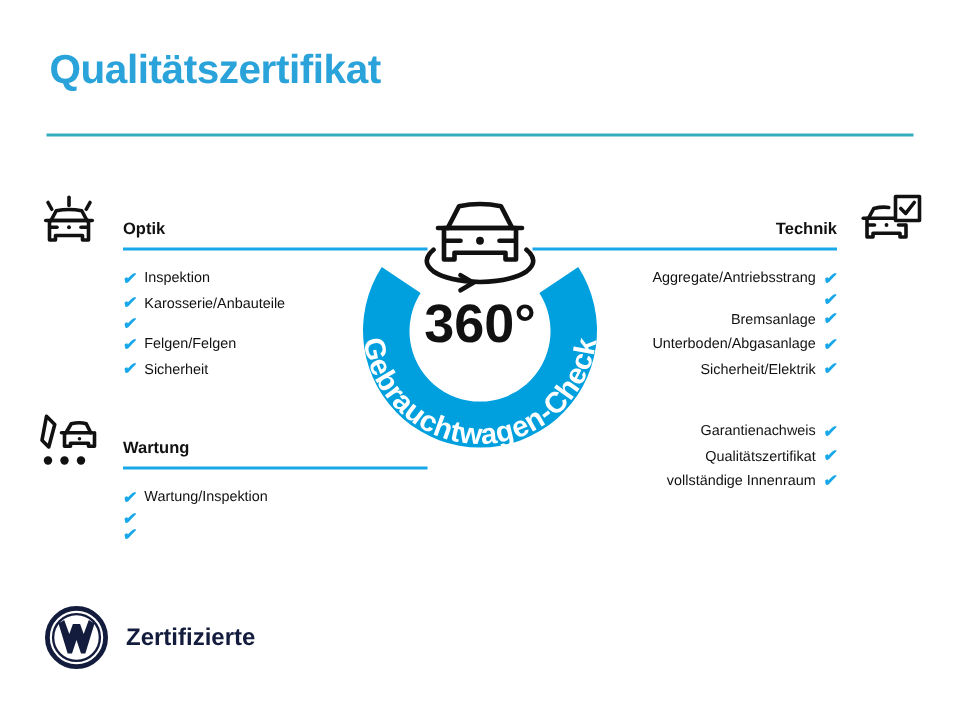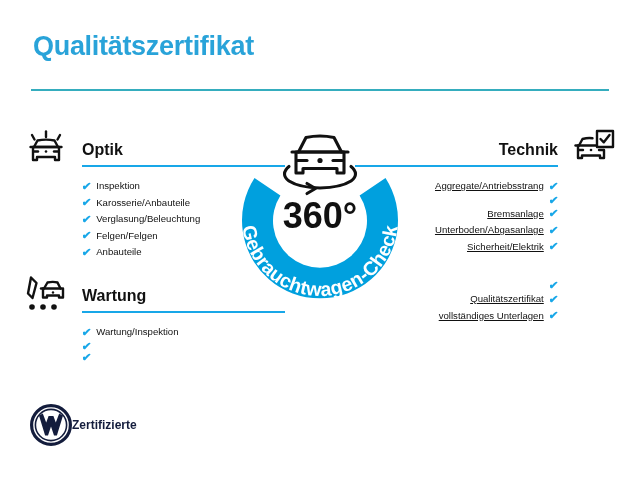--- a/index.html
+++ b/index.html
@@ -55,21 +55,21 @@
     top: 0;
     width: 48px;
     height: 44px;
   }
   .quad.left .icon-box  { left: 0px; }
   .quad.right .icon-box { right: 0px; }
 
   .quad .sec-title {
     position: absolute;
     bottom: 11px;
-    font-size: 16px;
+    font-size: 11px;
     font-weight: bold;
     color: #111111;
     white-space: nowrap;
   }
   .quad.left .sec-title  { left: 60px; }
   .quad.right .sec-title { right: 60px; }
 
   .quad .sec-rule {
     position: absolute;
     bottom: 3px;
@@ -99,21 +99,21 @@
   .check {
     color: #18A7E8;
     font-size: 11px;
     font-weight: bold;
     line-height: 1;
     display: inline-block;
     transform: skewX(-7deg);
   }
   .quad.left .check  { margin-right: 5px; }
   .quad.right .check { margin-left: 5px; order: 2; }
-  .quad.right .li-label { order: 1; text-decoration: underline; }
+  .quad.right .li-label { order: 1; }
 
   
   #badge {
     position: absolute;
     left: 222px;
     top: 110px;
     width: 196px;
     height: 205px;
   }
   #badge svg { display: block; }
@@ -121,22 +121,22 @@
   
   #footer-logo {
     position: absolute;
     left: 30px;
     top: 404px;
     display: flex;
     align-items: center;
   }
   #footer-logo .vw-mark { width: 42px; height: 42px; }
   #footer-logo .logo-text {
-    margin-left: 0;
-    font-size: 12px;
+    margin-left: 12px;
+    font-size: 16px;
     font-weight: bold;
     line-height: 17px;
     color: #131C3C;
     white-space: nowrap;
   }
 </style>
 </head>
 <body>
 
 <div id="page-title">Qualitätszertifikat</div>
@@ -166,29 +166,28 @@
     <li>
         <span class="check">✔</span>
         <span class="li-label">Inspektion</span>
       </li>
     <li>
         <span class="check">✔</span>
         <span class="li-label">Karosserie/Anbauteile</span>
       </li>
     <li>
         <span class="check">✔</span>
-        <span class="li-label">Verglasung/Beleuchtung</span>
       </li>
     <li>
         <span class="check">✔</span>
         <span class="li-label">Felgen/Felgen</span>
       </li>
     <li>
         <span class="check">✔</span>
-        <span class="li-label">Anbauteile</span>
+        <span class="li-label">Sicherheit</span>
       </li>
   </ul>
 </div>
 
 <div class="quad right row1">
   <div class="quad-head">
     <div class="icon-box">
       <svg viewBox="0 0 48 44" width="48" height="44">
         <g fill="none" stroke="#111111" stroke-width="2.4" stroke-linecap="round" stroke-linejoin="round">
           <path d="M5.5 19.5 L26 19.5"></path>
@@ -257,28 +256,29 @@
       </li>
     <li>
         <span class="check">✔</span>
       </li>
   </ul>
 </div>
 
 <div class="quad right row2">
   <ul>
     <li>
+        <span class="li-label">Garantienachweis</span>
         <span class="check">✔</span>
       </li>
     <li>
         <span class="li-label">Qualitätszertifikat</span>
         <span class="check">✔</span>
       </li>
     <li>
-        <span class="li-label">vollständiges Unterlagen</span>
+        <span class="li-label">vollständige Innenraum</span>
         <span class="check">✔</span>
       </li>
   </ul>
 </div>
 
 <div id="badge">
   <svg viewBox="0 0 196 205" width="196" height="205">
     <defs>
       <path id="arcpath" d="M 20 108 A 78 78 0 1 0 176 108"></path>
     </defs>

